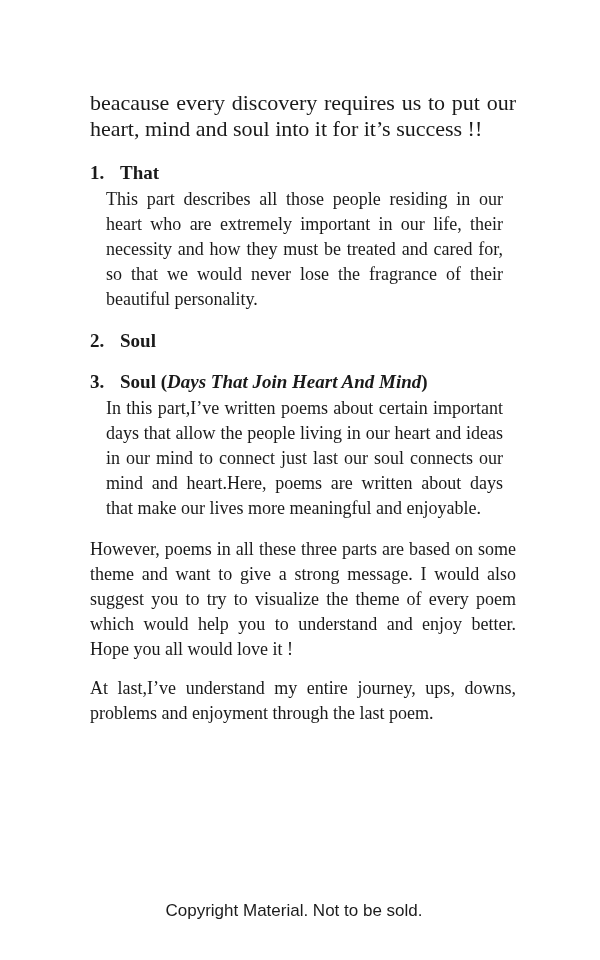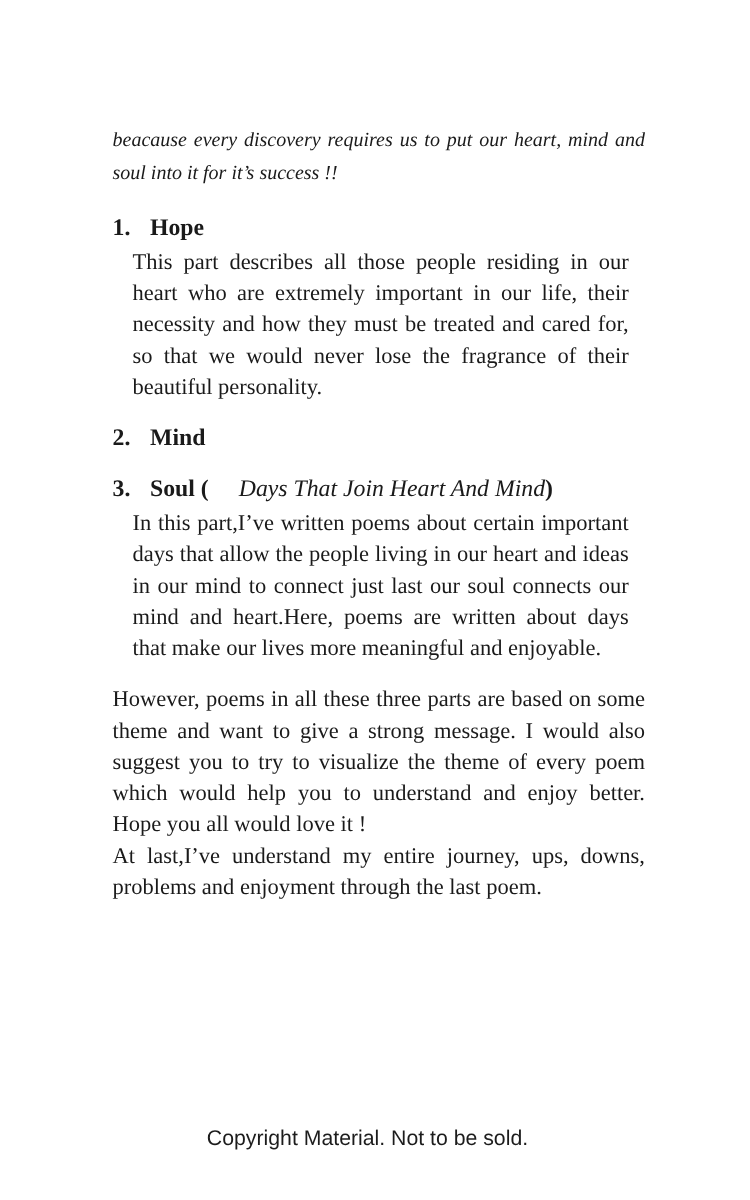--- a/index.html
+++ b/index.html
@@ -12,46 +12,45 @@
     color: #1a1a1a;
     overflow: hidden;
   }
   .content {
     position: absolute;
     left: 90px;
     top: 90px;
     width: 426px;
   }
   .intro {
-    margin: 10px 0 18px 0;
-    font-style: italic;
-    font-size: 16px;
+    margin: 0 0 18px 0;
+    font-size: 22px;
     line-height: 26px;
     text-align: justify;
   }
   .section { margin: 0 0 16px 0; }
   .section-head {
     display: flex;
     margin: 0 0 2px 0;
     font-weight: bold;
     font-size: 19px;
     line-height: 25px;
   }
   .num { flex: 0 0 30px; width: 30px; }
   .section-title { font-weight: bold; }
-  .section-title .bi { font-weight: normal; font-style: italic; margin-left: 24px; }
+  .section-title .bi { font-weight: bold; font-style: italic; }
   .section-body {
     margin: 0 0 0 16px;
     width: 397px;
     font-size: 18px;
     line-height: 25px;
     text-align: justify;
   }
   .para {
-    margin: 0 0 0 0;
+    margin: 14px 0 0 0;
     font-size: 18px;
     line-height: 25px;
     text-align: justify;
   }
   .footer {
     position: absolute;
     left: 0;
     top: 901px;
     width: 588px;
     text-align: center;
@@ -65,29 +64,29 @@
 <body>
 
 <div class="page">
   <div class="content">
 
     <p class="intro">beacause  every discovery requires us to put our heart, mind and soul into it for it’s success !!</p>
 
     <div class="section">
       <div class="section-head">
         <span class="num">1.</span>
-        <span class="section-title"><span>Hope</span><span class="bi"></span><span></span></span>
+        <span class="section-title"><span>That</span><span class="bi"></span><span></span></span>
       </div>
       <p class="section-body">This part describes all those people residing in our heart  who are extremely important in our life, their necessity and how they must be treated and cared for, so that we would never lose the fragrance of their beautiful personality.</p>
     </div>
 
     <div class="section">
       <div class="section-head">
         <span class="num">2.</span>
-        <span class="section-title"><span>Mind</span><span class="bi"></span><span></span></span>
+        <span class="section-title"><span>Soul</span><span class="bi"></span><span></span></span>
       </div>
     </div>
 
     <div class="section">
       <div class="section-head">
         <span class="num">3.</span>
         <span class="section-title"><span>Soul (</span><span class="bi">Days That Join Heart And Mind</span><span>)</span></span>
       </div>
       <p class="section-body">In this part,I’ve written poems about certain important days that allow the people living in our heart and ideas in our mind to connect just last our soul connects our mind and heart.Here, poems are written about days that make our lives more meaningful and enjoyable.</p>
     </div>

